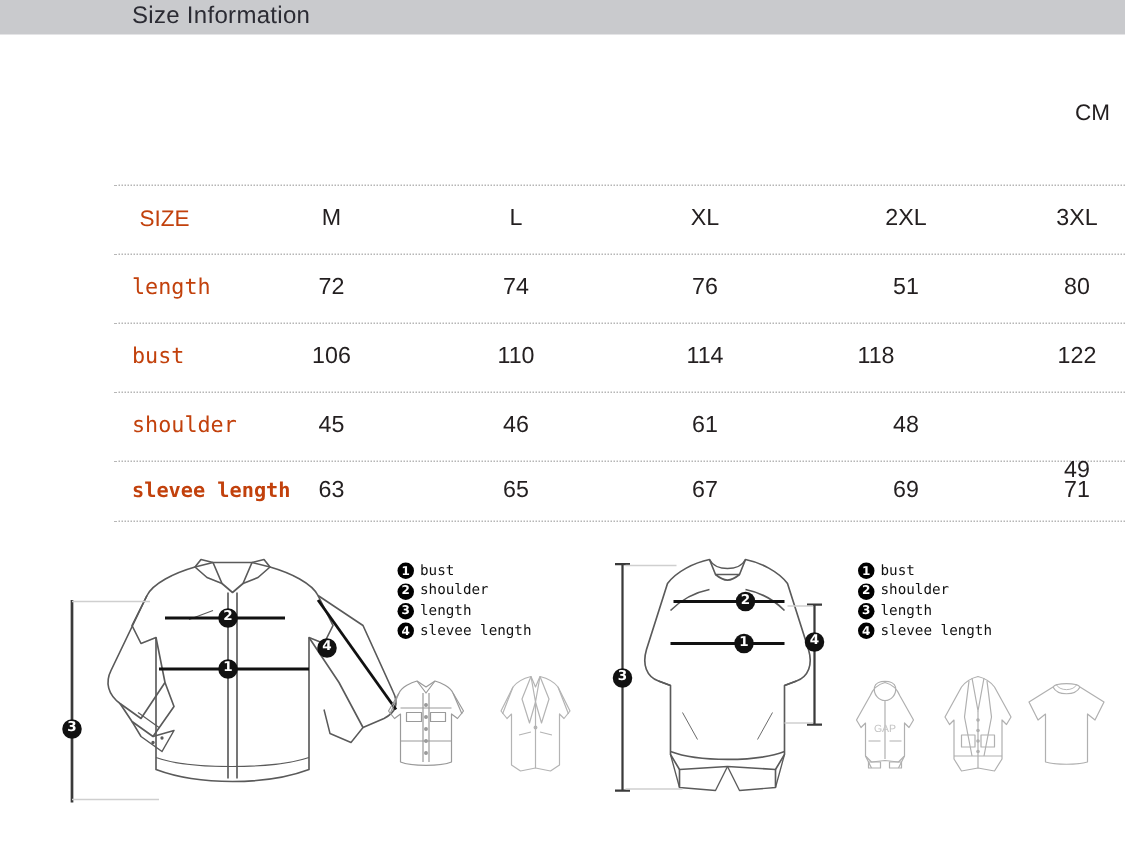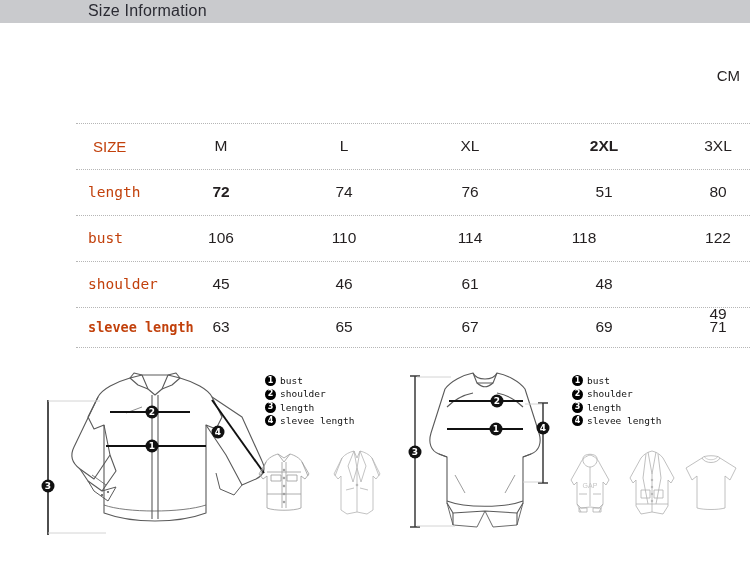--- a/index.html
+++ b/index.html
@@ -167,27 +167,27 @@
   <div class="divider" style="top:170px;"></div>
   <div class="divider" style="top:216px;"></div>
   <div class="divider" style="top:262px;"></div>
   <div class="divider" style="top:302px;"></div>
 
   <div class="trow" style="top:78px;">
     <span class="rowlabel hdr">SIZE</span>
     <span class="cell hdr" style="left:145px;">M</span>
     <span class="cell hdr" style="left:268px;">L</span>
     <span class="cell hdr" style="left:394px;">XL</span>
-    <span class="cell hdr" style="left:528px;font-weight:bold;">2XL</span>
+    <span class="cell hdr" style="left:528px;">2XL</span>
     <span class="cell hdr" style="left:642px;">3XL</span>
   </div>
 
   <div class="trow" style="top:124px;">
     <span class="rowlabel">length</span>
-    <span class="cell" style="left:145px;font-weight:bold;">72</span>
+    <span class="cell" style="left:145px;">72</span>
     <span class="cell" style="left:268px;">74</span>
     <span class="cell" style="left:394px;">76</span>
     <span class="cell" style="left:528px;">51</span>
     <span class="cell" style="left:642px;">80</span>
   </div>
 
   <div class="trow" style="top:170px;">
     <span class="rowlabel">bust</span>
     <span class="cell" style="left:145px;">106</span>
     <span class="cell" style="left:268px;">110</span>

